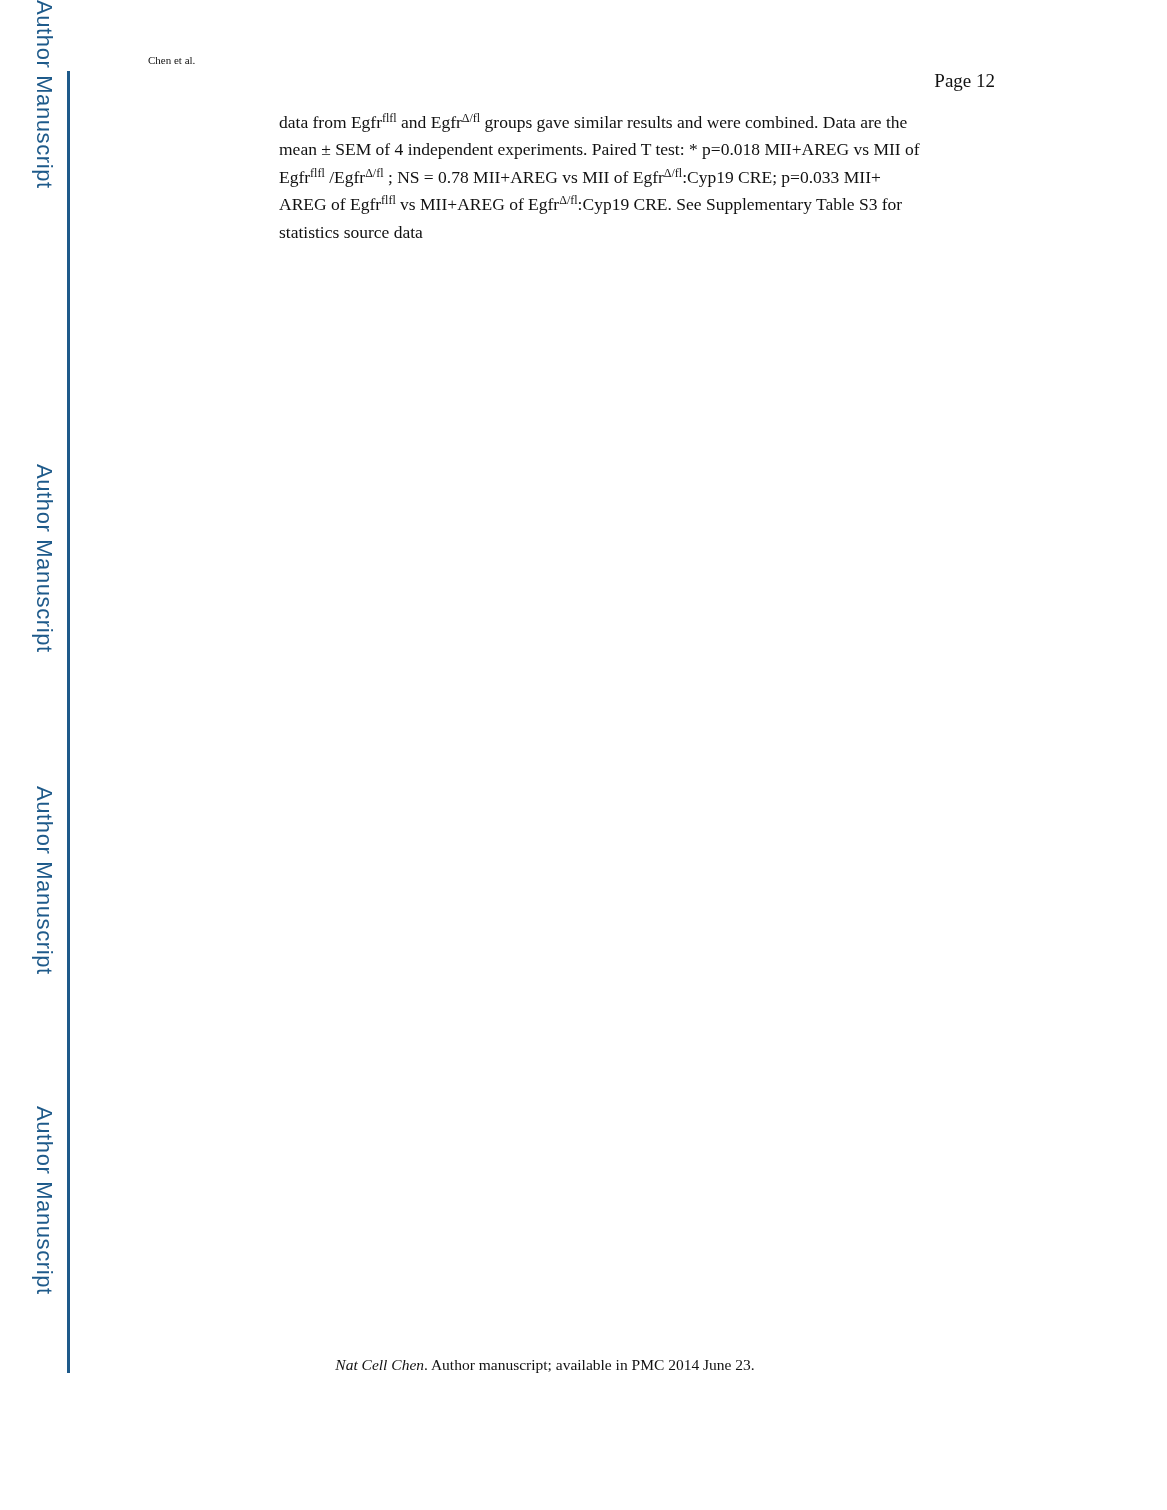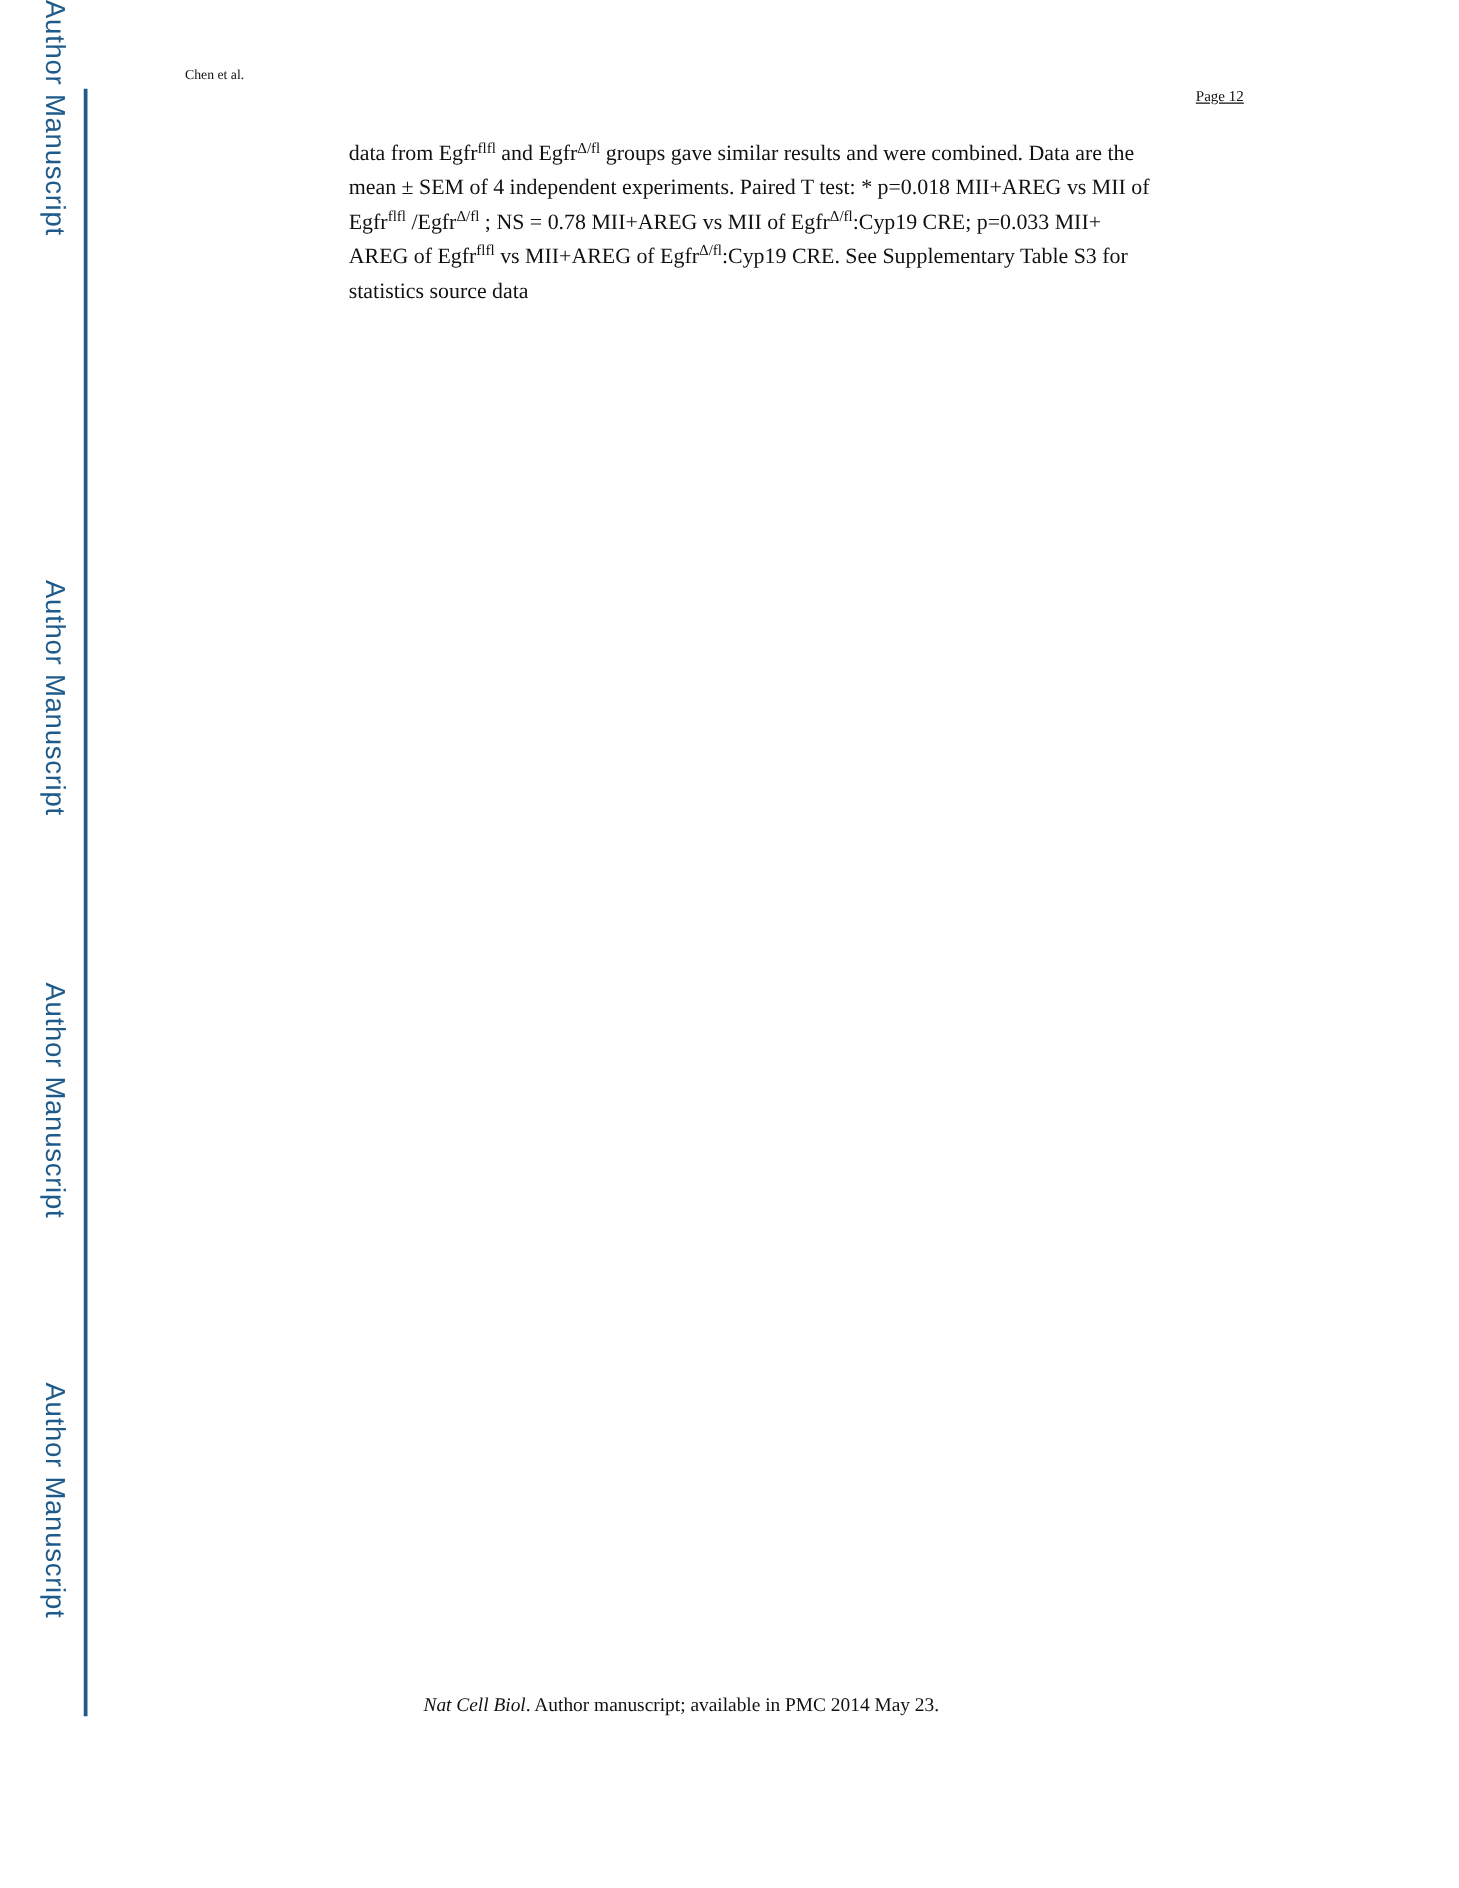--- a/index.html
+++ b/index.html
@@ -37,22 +37,21 @@
   .wm-label:nth-of-type(4) { top: 1106px; }
 
   
   .hdr-author {
     position: absolute; left: 148px; top: 54px;
     font-size: 11px;
     text-align: right;
   }
   .hdr-page {
     position: absolute; right: 172px; top: 70px;
-    font-size: 12px;
-    text-decoration: underline;
+    font-size: 19px;
   }
 
   
   .body-par {
     position: absolute; left: 279px; top: 109px;
     width: 710px;
     font-size: 17.5px;
     line-height: 27.4px;
   }
   .body-par sup {
@@ -80,16 +79,16 @@
   <div class="wm-label">Author Manuscript</div>
   <div class="wm-label">Author Manuscript</div>
   <div class="wm-label">Author Manuscript</div>
 
   <div class="hdr-author">Chen et al.</div>
   <div class="hdr-page">Page 12</div>
 
   <div class="body-par"><span>data from Egfr</span><sup>flfl</sup><span> and Egfr</span><sup>Δ/fl</sup><span> groups gave similar results and were combined. Data are the</span><br><span>mean ± SEM of 4 independent experiments. Paired T test: * p=0.018 MII+AREG vs MII of</span><br><span>Egfr</span><sup>flfl</sup><span> /Egfr</span><sup>Δ/fl</sup><span> ; NS = 0.78 MII+AREG vs MII of Egfr</span><sup>Δ/fl</sup><span>:Cyp19 CRE; p=0.033 MII+</span><br><span>AREG of Egfr</span><sup>flfl</sup><span> vs MII+AREG of Egfr</span><sup>Δ/fl</sup><span>:Cyp19 CRE. See Supplementary Table S3 for</span><br><span>statistics source data</span></div>
 
   <div class="footer-cite">
-    <span class="journal">Nat Cell Biol</span><span>. Author manuscript; available in PMC 2014 May 23.</span>
+    <span class="journal">Nat Cell Chen</span><span>. Author manuscript; available in PMC 2014 June 23.</span>
   </div>
 
 </div>
 
 </body></html>

